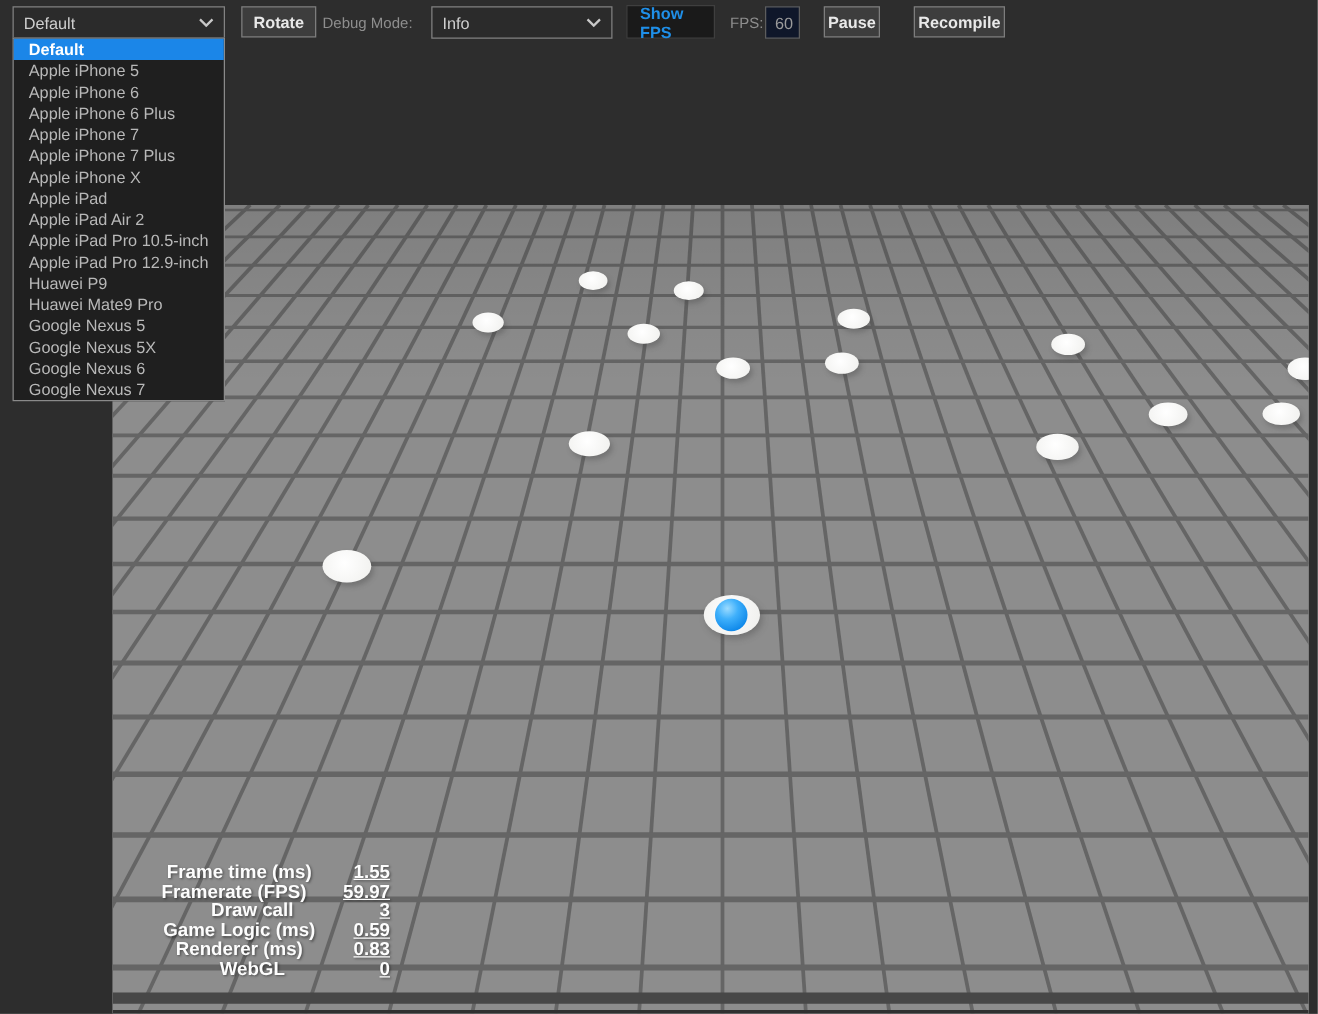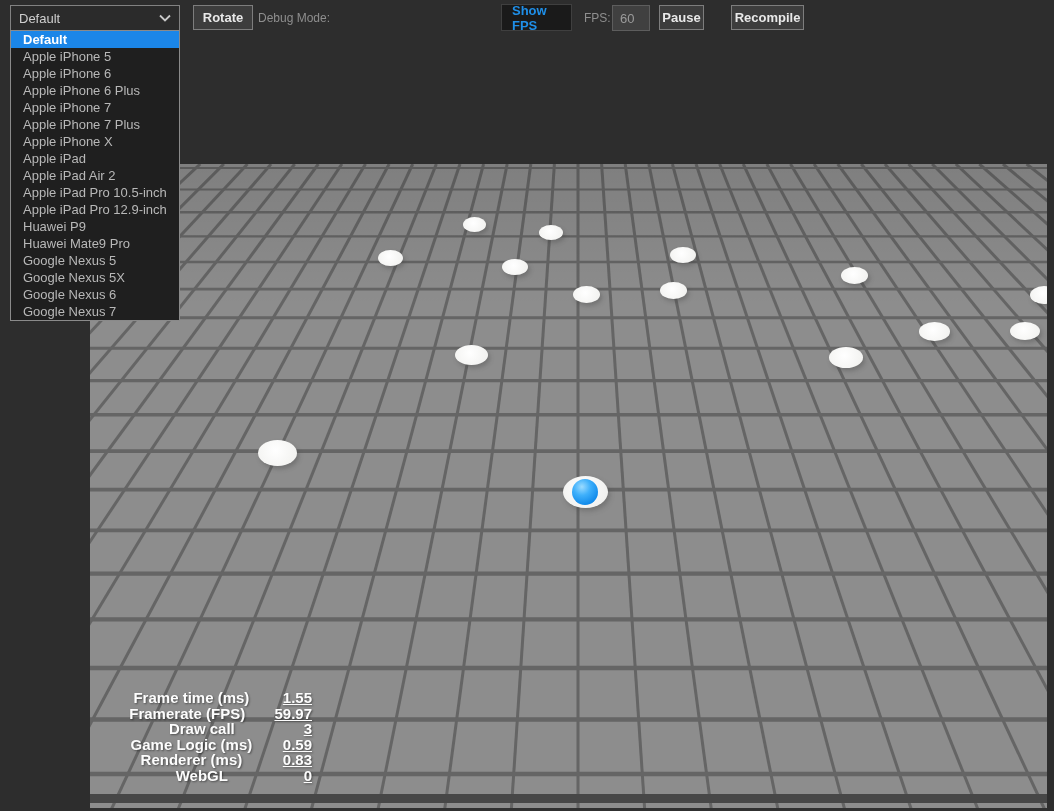--- a/index.html
+++ b/index.html
@@ -27,22 +27,22 @@
   }
   .tb-btn.fps-active{
     background:#1a1a1a;border:1px solid #3f3f3f;color:#1f8fe8;
     top:4px;height:27px;
   }
   .tb-label{
     position:absolute;top:0;height:36px;display:flex;align-items:center;
     color:#8e8e8e;font-size:12px;
   }
   .tb-input{
-    position:absolute;top:5px;height:26px;width:38px;box-sizing:border-box;
-    background:#404040;border:1px solid #5d5d5d;color:#9b9b9b;
+    position:absolute;top:5px;height:26px;width:28px;box-sizing:border-box;
+    background:#0f172a;border:1px solid #5d5d5d;color:#9b9b9b;
     font-size:13px;padding:0 0 0 7px;font-family:"Liberation Sans",sans-serif;
   }
   
   .dropdown-panel{
     position:absolute;left:10px;top:30px;width:170px;box-sizing:border-box;
     background:#1f1f1f;border:1px solid #8a8a8a;z-index:50;
   }
   .dropdown-option{
     height:17px;line-height:17px;font-size:13px;color:#b8b8b8;
     padding-left:12px;white-space:nowrap;overflow:hidden;cursor:default;
@@ -96,20 +96,26 @@
   </div>
 
   <div class="tb-btn" style="left:193px;width:60px;">
     <span>Rotate</span>
   </div>
 
   <div class="tb-label" style="left:258px;">
     <span>Debug Mode:</span>
   </div>
 
+  <div class="tb-select" style="left:345px;width:145px;">
+    <span class="val">Info</span>
+    <svg class="chev" viewBox="0 0 12 8">
+      <polyline points="1,1.5 6,6.5 11,1.5" fill="none" stroke="#c8c8c8" stroke-width="1.8"></polyline>
+    </svg>
+  </div>
 
   <div class="tb-btn fps-active" style="left:501px;width:71px;">
     <span>Show FPS</span>
   </div>
 
   <div class="tb-label" style="left:584px;">
     <span>FPS:</span>
   </div>
 
   <input class="tb-input" style="left: 612px;" type="text" value="60">

